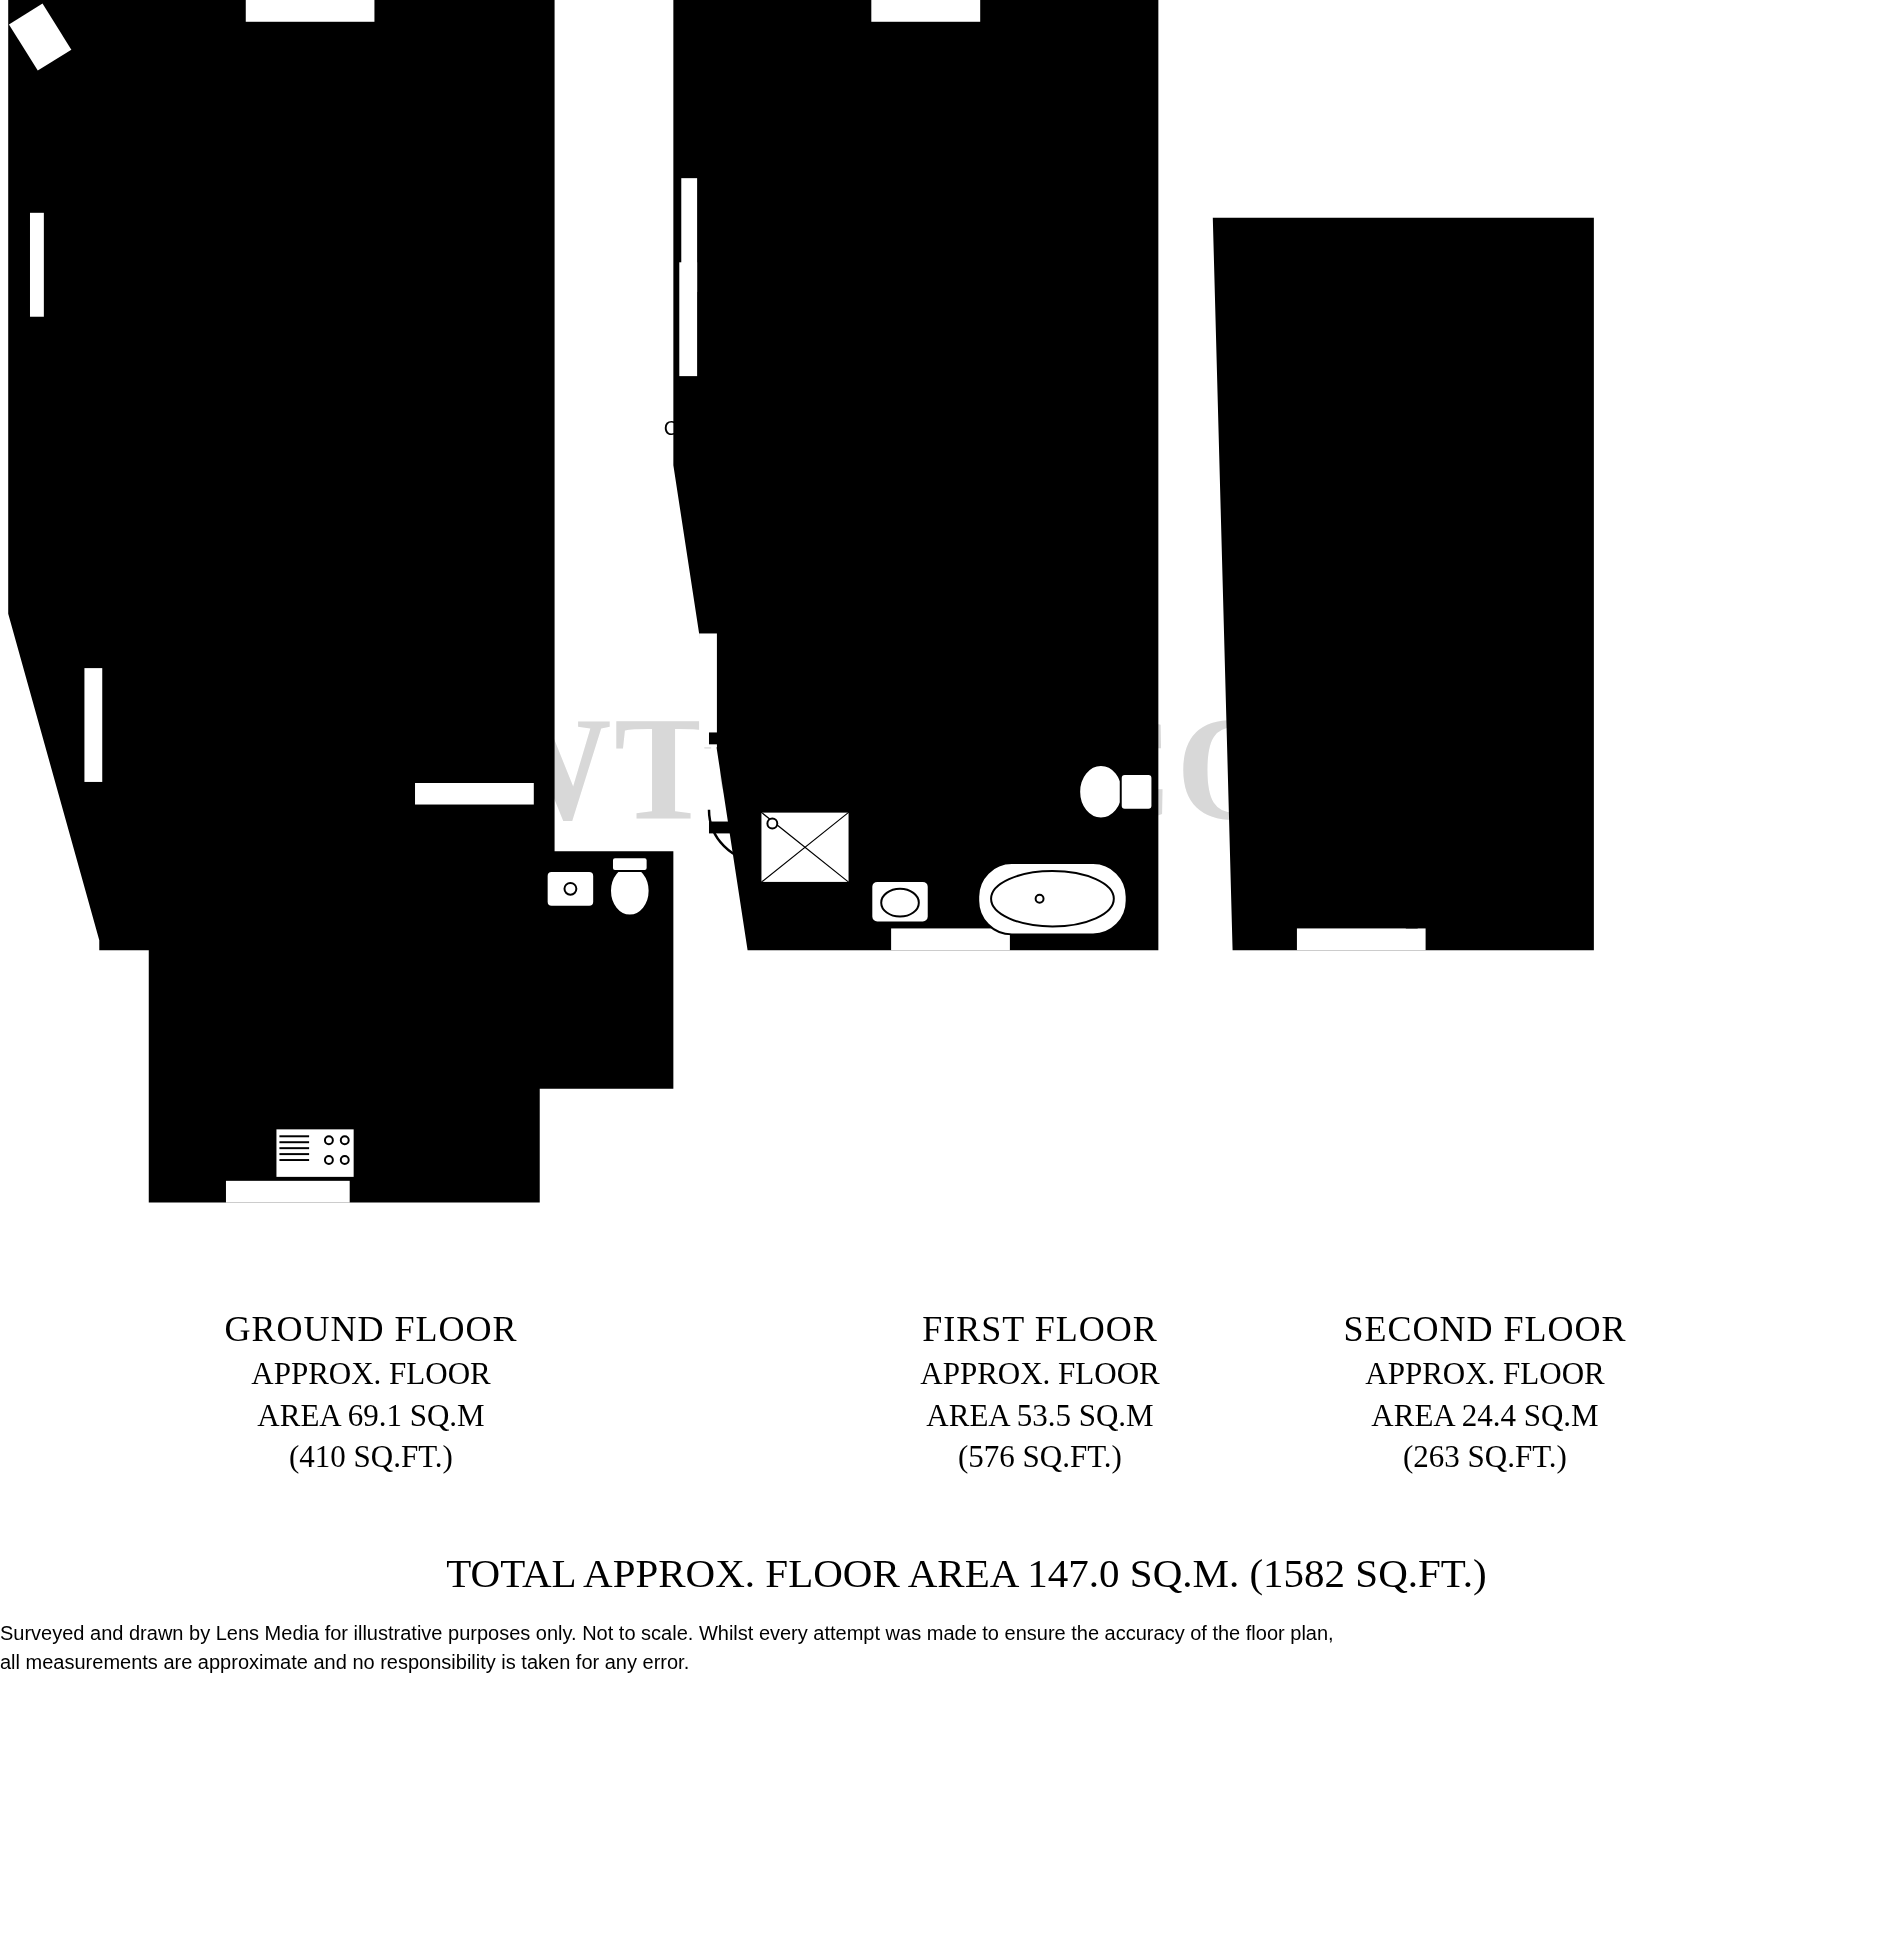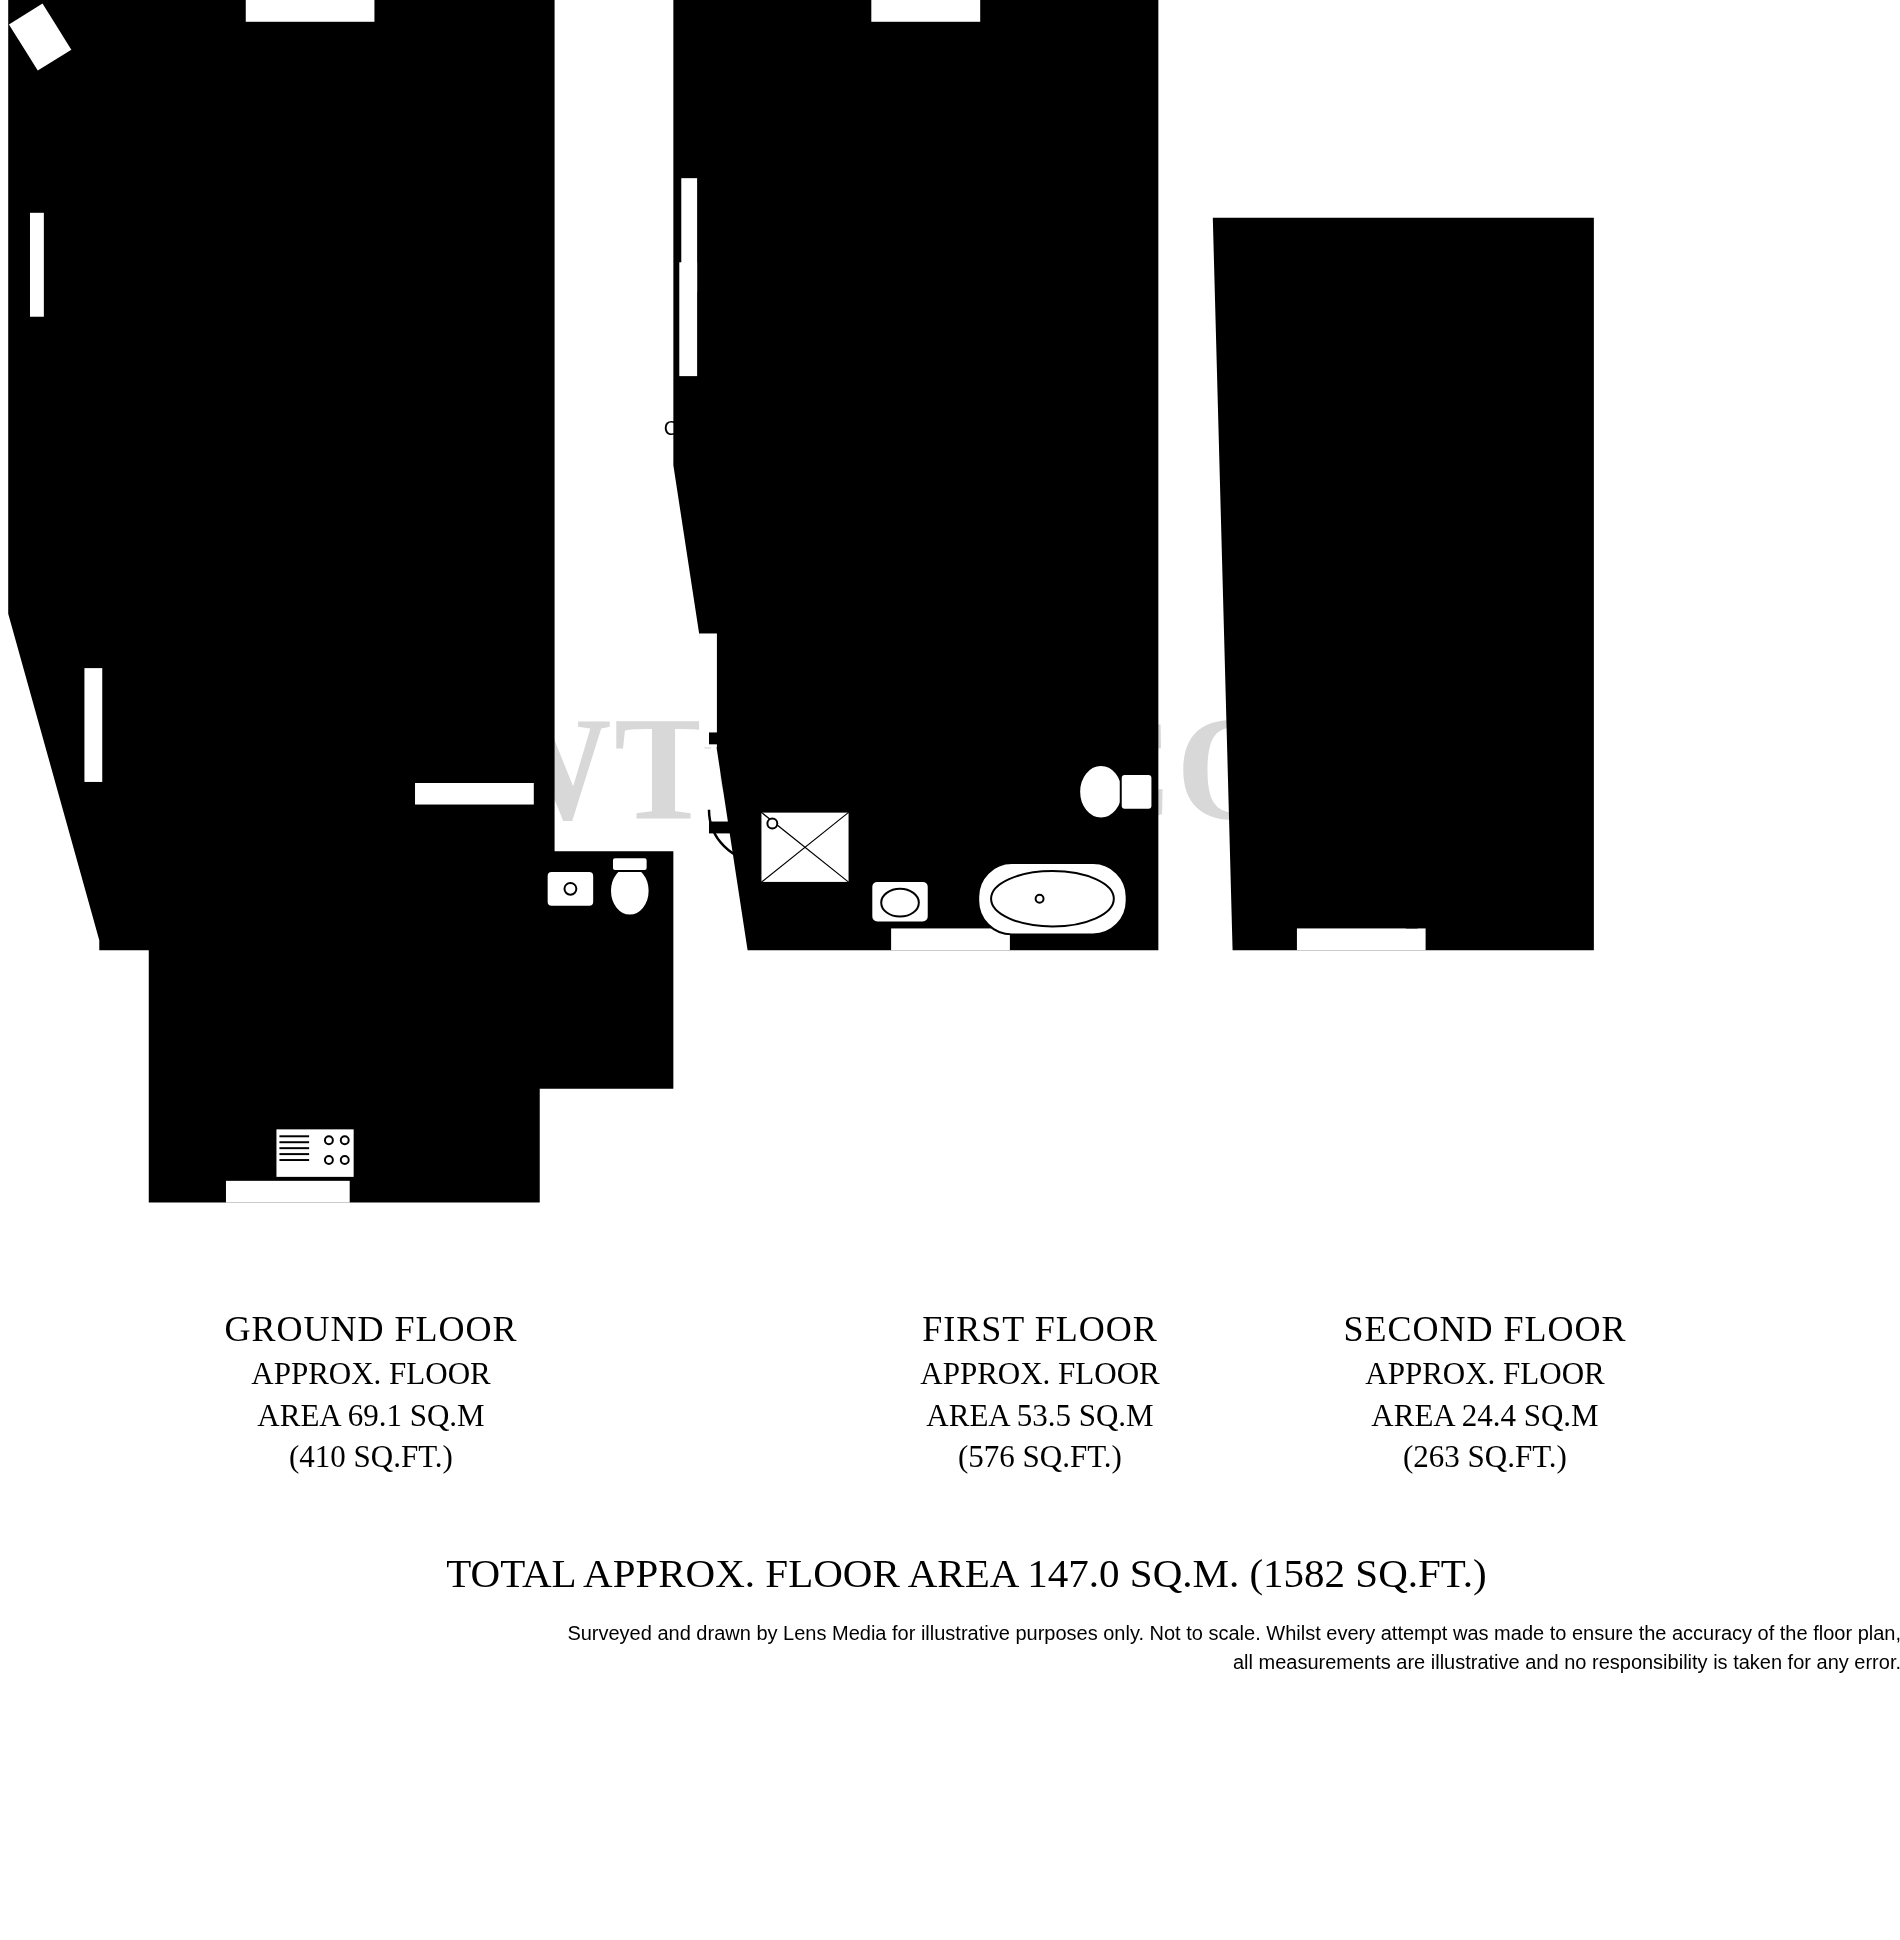--- a/index.html
+++ b/index.html
@@ -66,21 +66,21 @@
   .total {
     position: absolute;
     width: 100%;
     text-align: center;
     font-family: "Liberation Serif", serif;
     font-size: 41px;
   }
   .disc {
     position: absolute;
     width: 100%;
-    text-align: right;
+    text-align: left;
     font-family: "Liberation Sans", sans-serif;
     font-size: 20px;
     line-height: 1.45;
   }
 </style>
 </head>
 <body>
 
 <div class="wm">NEWTON&amp;CO</div>
 
@@ -398,14 +398,14 @@
 <div class="cap" style="left:1277px; top:1305px; width:416px;">
   <div class="t1">SECOND FLOOR</div>
   <div class="t2">APPROX. FLOOR</div>
   <div class="t2">AREA 24.4 SQ.M</div>
   <div class="t2">(263 SQ.FT.)</div>
 </div>
 
 <div class="total" style="top:1549px;padding-left:16px;">TOTAL APPROX. FLOOR AREA 147.0 SQ.M. (1582 SQ.FT.)</div>
 
 <div class="disc" style="top:1619px;">Surveyed and drawn by Lens Media for illustrative purposes only. Not to scale. Whilst every attempt was made to ensure the accuracy of the floor plan,</div>
-<div class="disc" style="top:1648px;">all measurements are illustrative and no responsibility is taken for any error.</div>
+<div class="disc" style="top:1648px;">all measurements are approximate and no responsibility is taken for any error.</div>
 
 
 </body></html>

